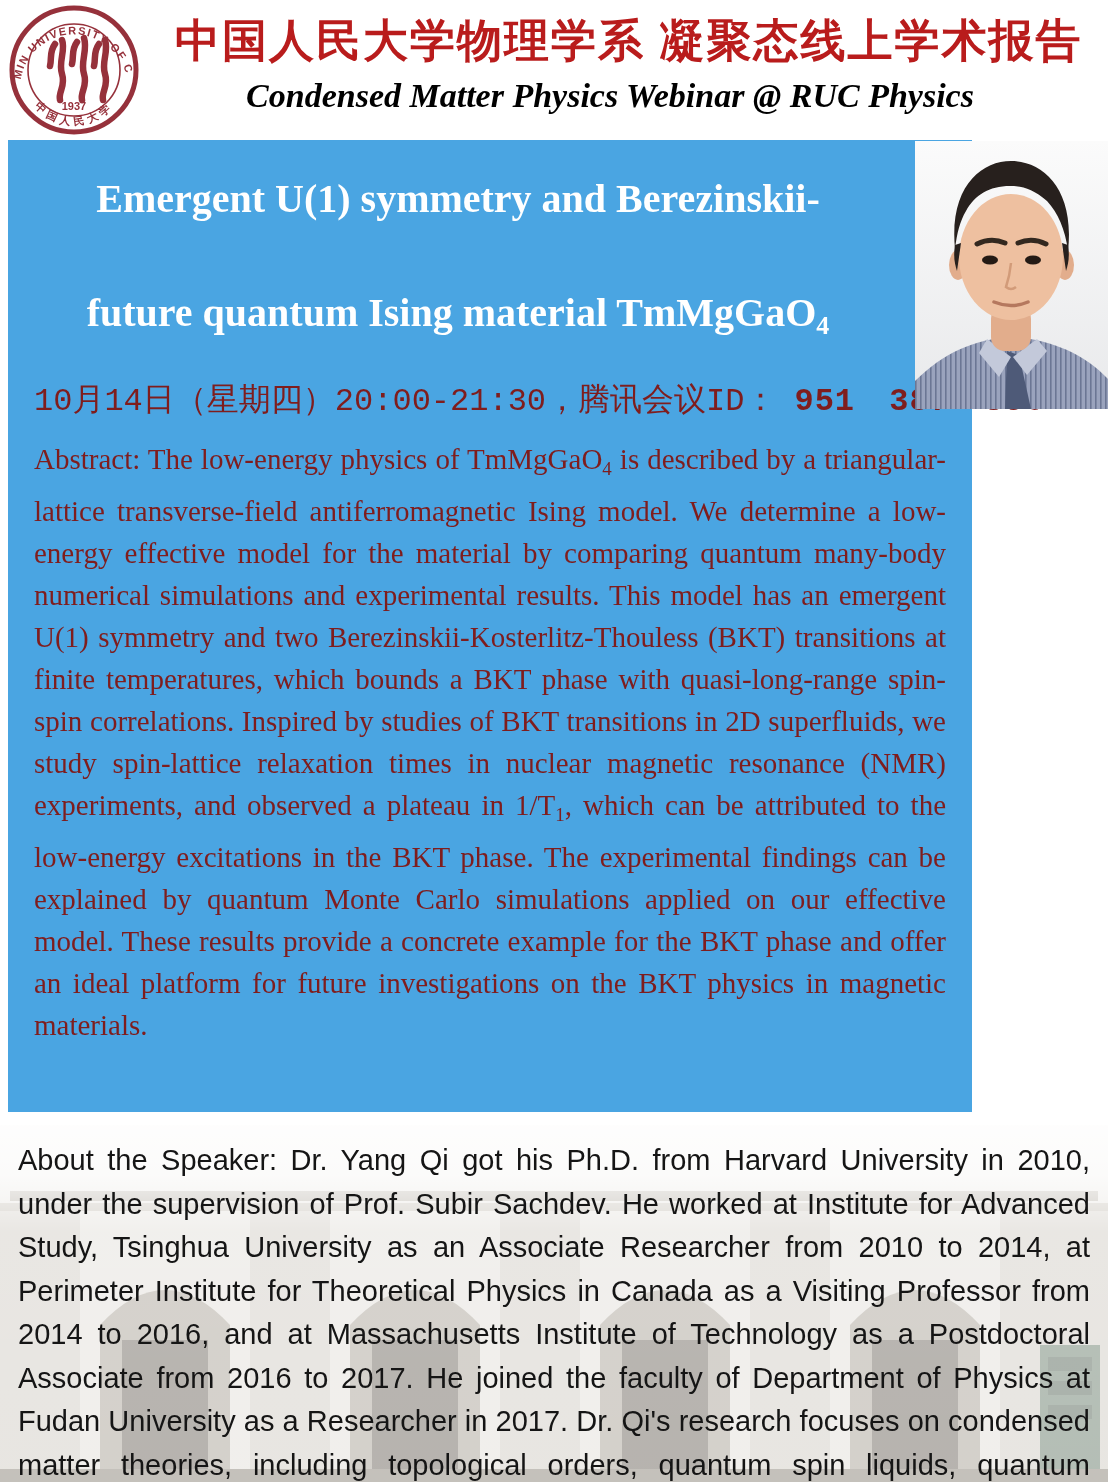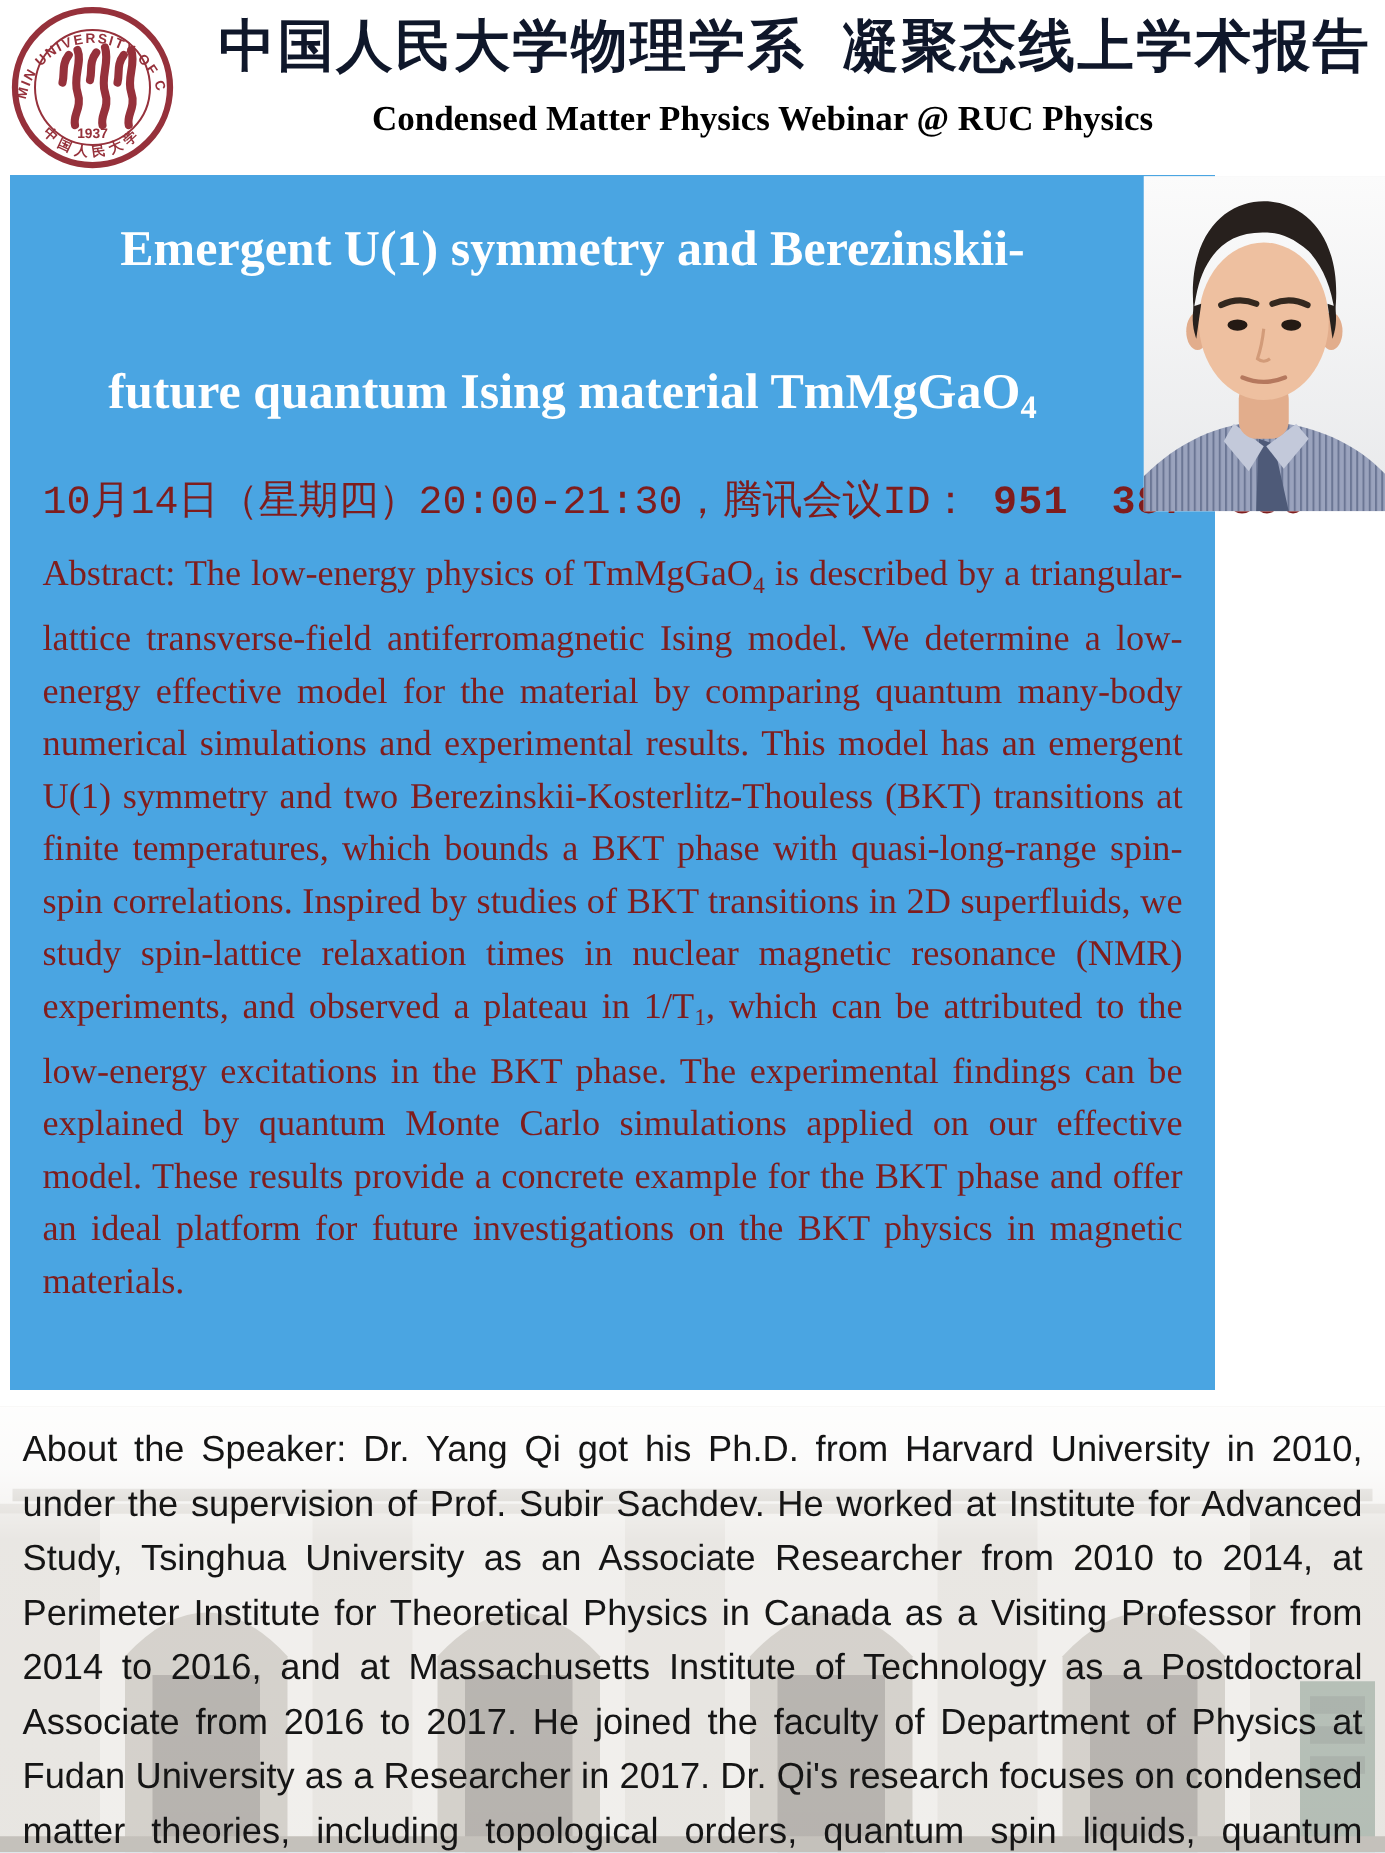--- a/index.html
+++ b/index.html
@@ -19,32 +19,33 @@
     background: #ffffff;
   }
   .seal {
     position: absolute; left: 8px; top: 4px; width: 132px; height: 132px;
   }
   .header-titles {
     position: absolute; left: 175px; top: 10px; width: 870px; height: 125px;
     text-align: center;
   }
   .title-cn {
-    font-family: Liberation Mono, monospace;
+    font-family: Liberation Sans, sans-serif;
     font-weight: 700;
     font-size: 45px;
     line-height: 62px;
-    color: #0f172a;
+    color: #b91c1c;
     letter-spacing: 2px;
     white-space: nowrap;
   }
   .title-en {
     font-family: "Liberation Serif", serif;
     font-weight: 700;
-    font-size: 28px;
+    font-style: italic;
+    font-size: 34px;
     line-height: 48px;
     color: #000000;
     white-space: nowrap;
   }
 
   
   .banner {
     position: absolute; left: 8px; top: 140px; width: 964px; height: 972px;
     background: #4aa5e2;
   }

